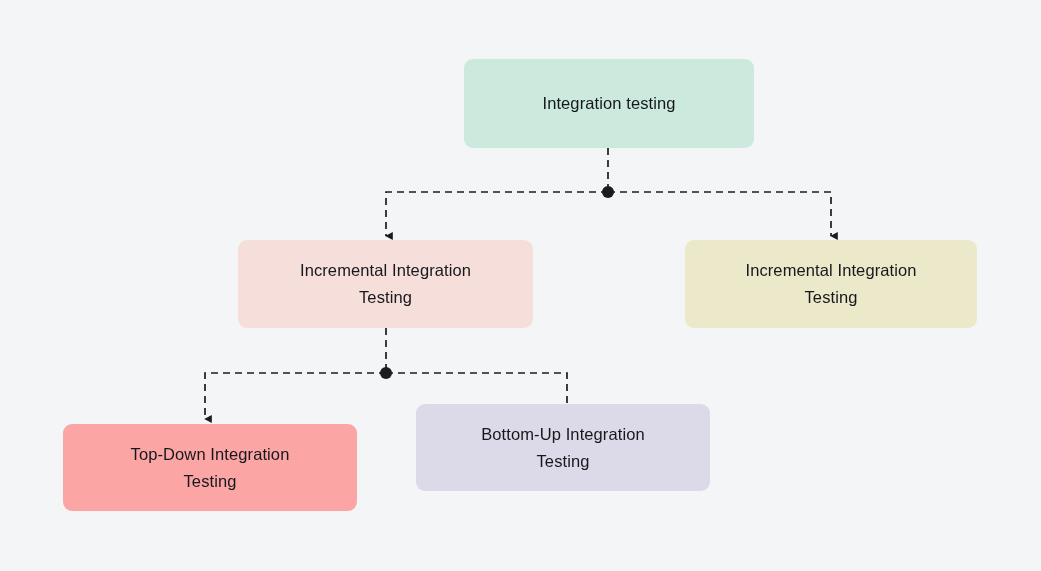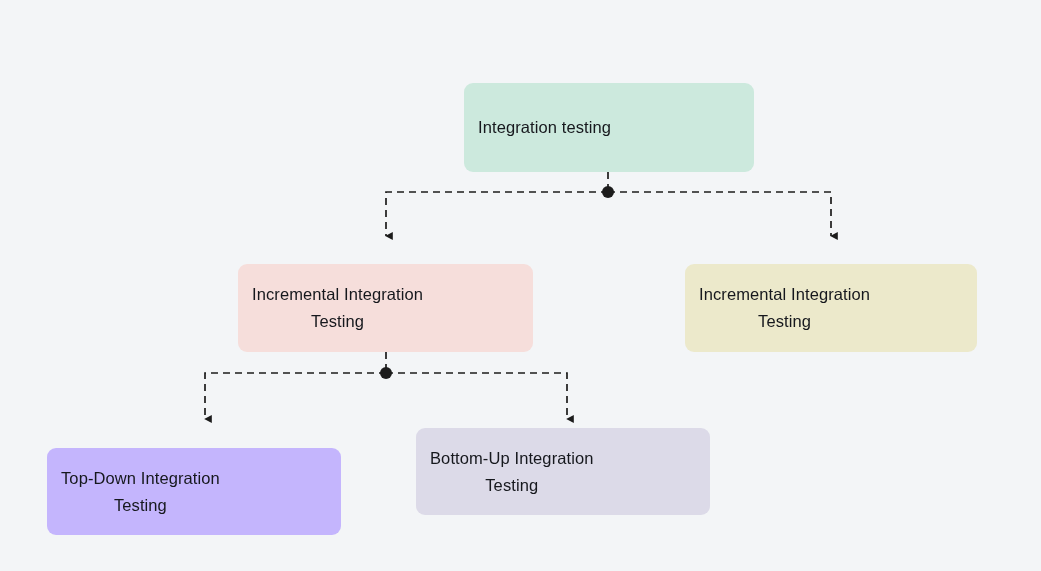--- a/index.html
+++ b/index.html
@@ -25,28 +25,28 @@
     top: 0;
     width: 1041px;
     height: 571px;
   }
   .node {
     position: absolute;
     box-sizing: border-box;
     border-radius: 9px;
     display: flex;
     align-items: center;
+    justify-content: center;
     text-align: center;
     color: #16181d;
     font-size: 16.5px;
     line-height: 1.62;
     letter-spacing: 0.1px;
     padding: 18px 14px;
     z-index: 2;
-    margin-top: 24px;
   }
   .node-label {
     display: block;
     white-space: pre-line;
   }
 </style>
 </head>
 <body>
 
 <div id="diagram-canvas">
@@ -76,21 +76,21 @@
         <span class="node-label">Integration testing</span>
       </div>
       <div class="node" style="left: 238px; top: 240px; width: 295px; height: 88px; background: rgb(246, 222, 219);">
         <span class="node-label">Incremental Integration
 Testing</span>
       </div>
       <div class="node" style="left: 685px; top: 240px; width: 292px; height: 88px; background: rgb(236, 233, 203);">
         <span class="node-label">Incremental Integration
 Testing</span>
       </div>
-      <div class="node" style="left: 47px; top: 424px; width: 294px; height: 87px; background: #c4b5fd;">
+      <div class="node" style="left: 63px; top: 424px; width: 294px; height: 87px; background: #fca5a5;">
         <span class="node-label">Top-Down Integration
 Testing</span>
       </div>
       <div class="node" style="left: 416px; top: 404px; width: 294px; height: 87px; background: rgb(220, 218, 232);">
         <span class="node-label">Bottom-Up Integration
 Testing</span>
       </div>
     </div>
 
 </div>

